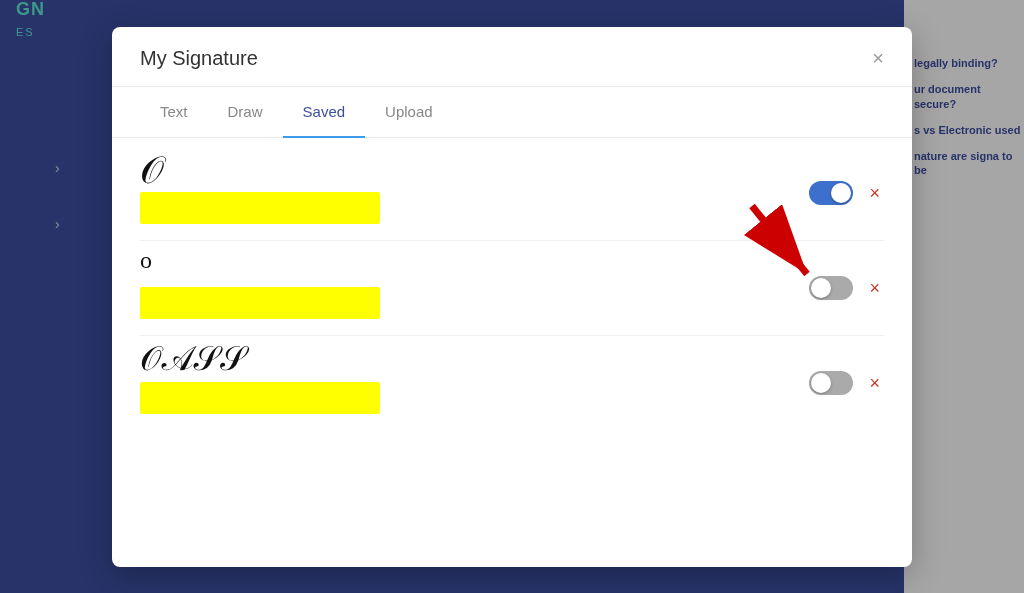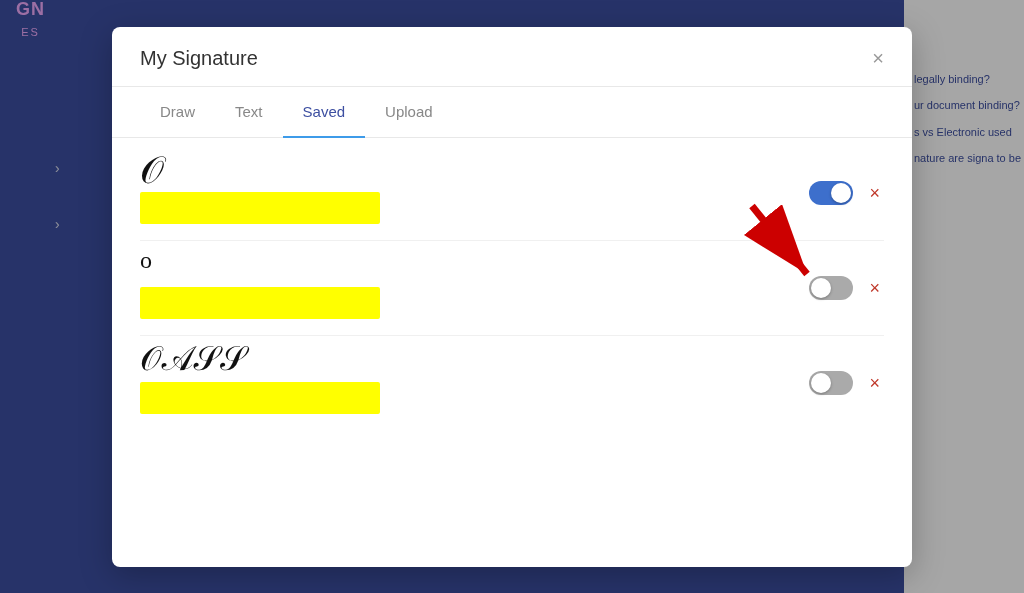--- a/index.html
+++ b/index.html
@@ -22,22 +22,23 @@
 
     .app-bg-content {
       position: absolute;
       right: 0;
       top: 0;
       bottom: 0;
       width: 120px;
       background: #fff;
       display: flex;
       flex-direction: column;
-      padding-top: 72px;
+      padding-top: 56px;
       padding-left: 10px;
+      font-weight: bold;
     }
 
     .bg-link {
       color: #3d4fa1;
       font-size: 11px;
       margin-bottom: 12px;
       line-height: 1.3;
     }
 
     .app-header {
@@ -46,25 +47,24 @@
       left: 0;
       right: 0;
       height: 40px;
       background: #3d4fa1;
       display: flex;
       align-items: center;
       padding: 0 16px;
     }
 
     .header-logo {
-      color: #f0abfc;
+      color: #5eead4;
       font-size: 18px;
       font-weight: bold;
       letter-spacing: 1px;
-      text-align: center;
     }
 
     .sidebar-arrows {
       position: absolute;
       left: 55px;
       top: 160px;
       display: flex;
       flex-direction: column;
       gap: 40px;
     }
@@ -256,36 +256,36 @@
   <div class="header-logo">GN<br><span style="font-size:11px; font-weight:normal; letter-spacing:2px;margin-top:12px;">ES</span></div>
 </div>
 
 <div class="sidebar-arrows">
   <span class="sidebar-arrow">›</span>
   <span class="sidebar-arrow">›</span>
 </div>
 
 <div class="app-bg-content">
   <div class="bg-link">legally binding?</div>
-  <div class="bg-link">ur document binding?</div>
+  <div class="bg-link">ur document secure?</div>
   <div class="bg-link">s vs Electronic used</div>
   <div class="bg-link">nature are signa to be</div>
 </div>
 
 <div class="modal-overlay">
   <div class="modal">
 
     <div class="modal-header">
       <span class="modal-title">My Signature</span>
       <button class="modal-close">×</button>
     </div>
 
     <div class="tabs">
+      <button class="tab">Text</button>
       <button class="tab">Draw</button>
-      <button class="tab">Text</button>
       <button class="tab active">Saved</button>
       <button class="tab">Upload</button>
     </div>
 
     <div class="sig-list">
 
       <div class="sig-row">
         <div class="sig-preview">
           <div class="sig-area-container">
             <div style="font-family: 'Brush Script MT', cursive, Georgia, serif; font-size: 38px; color: #111; position: absolute; top: -14px; left: 0; z-index: 2;">𝒪</div>

